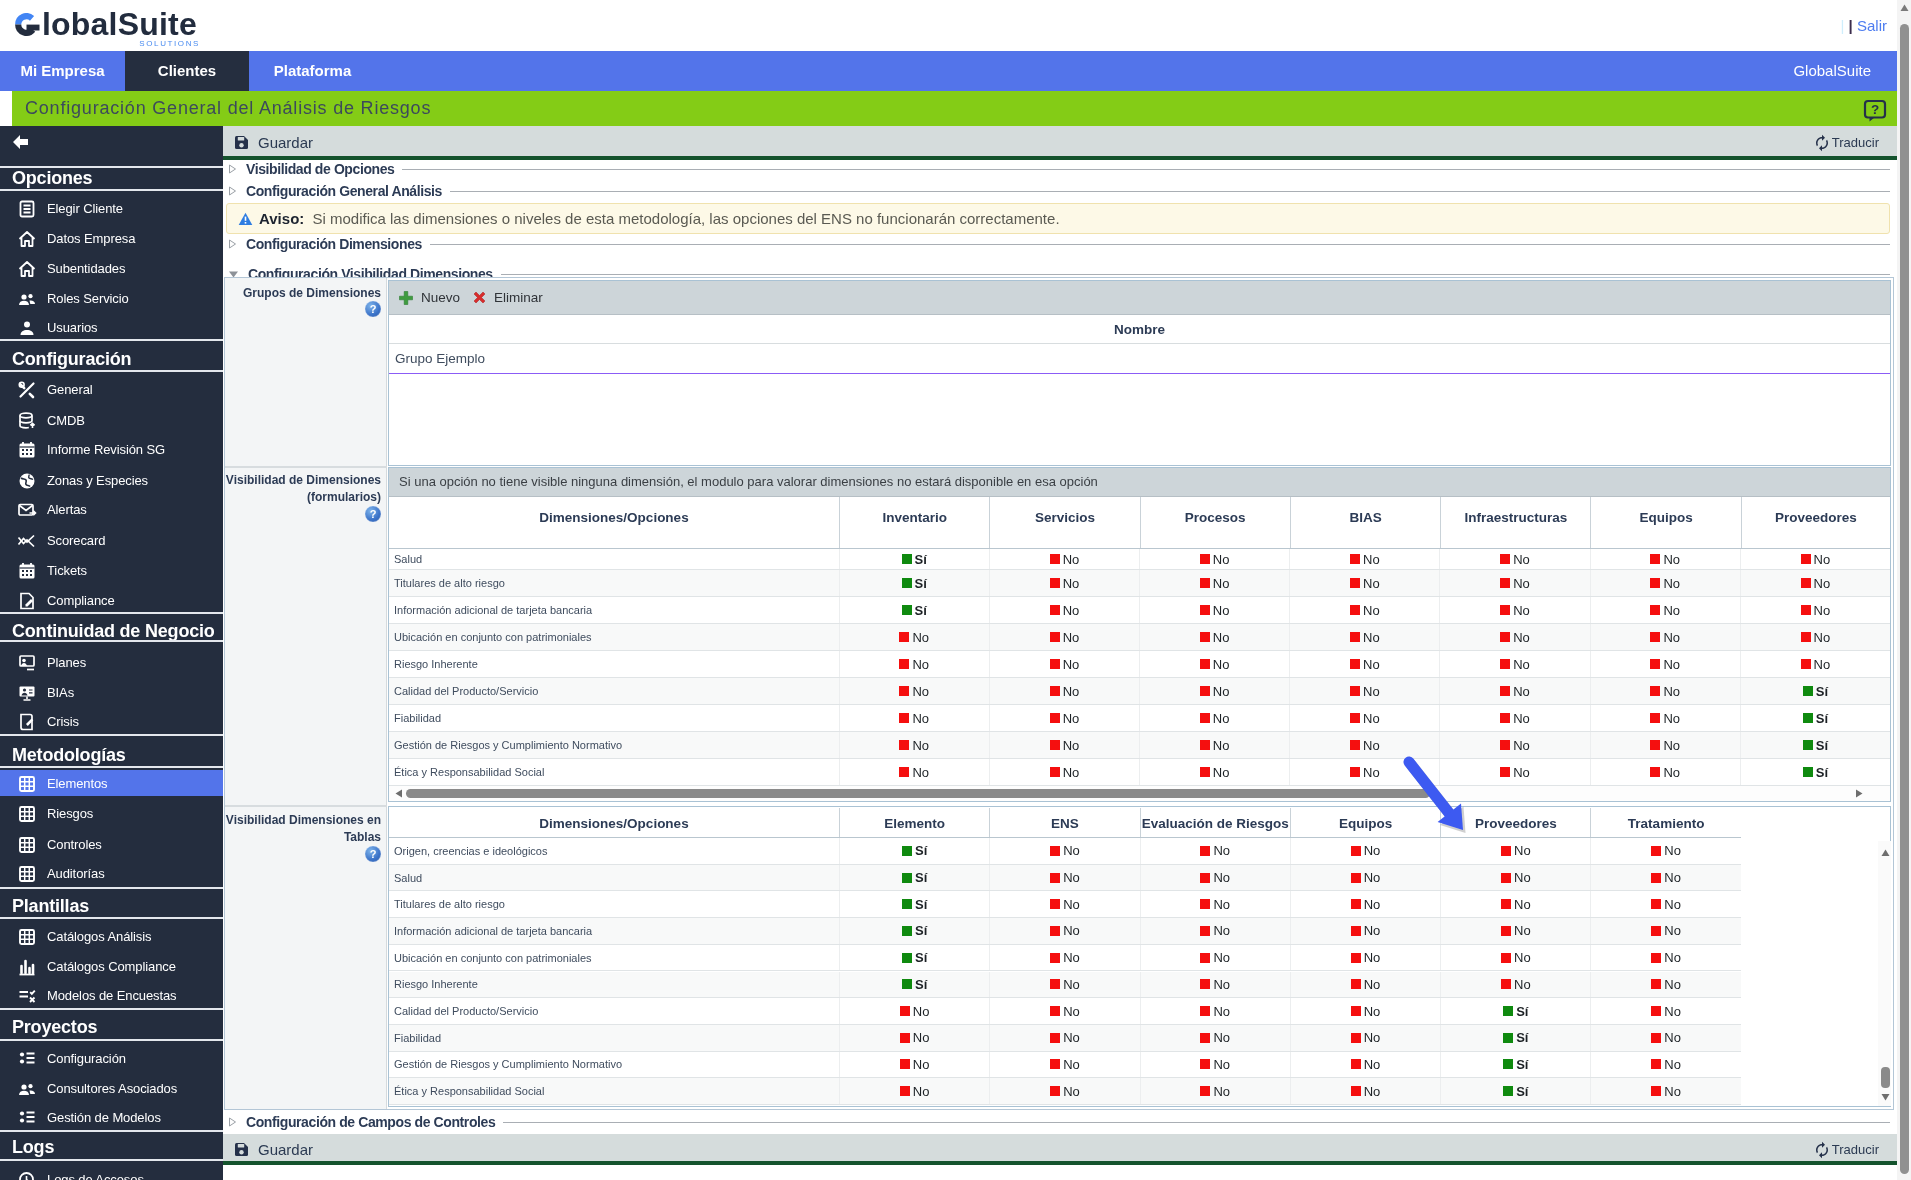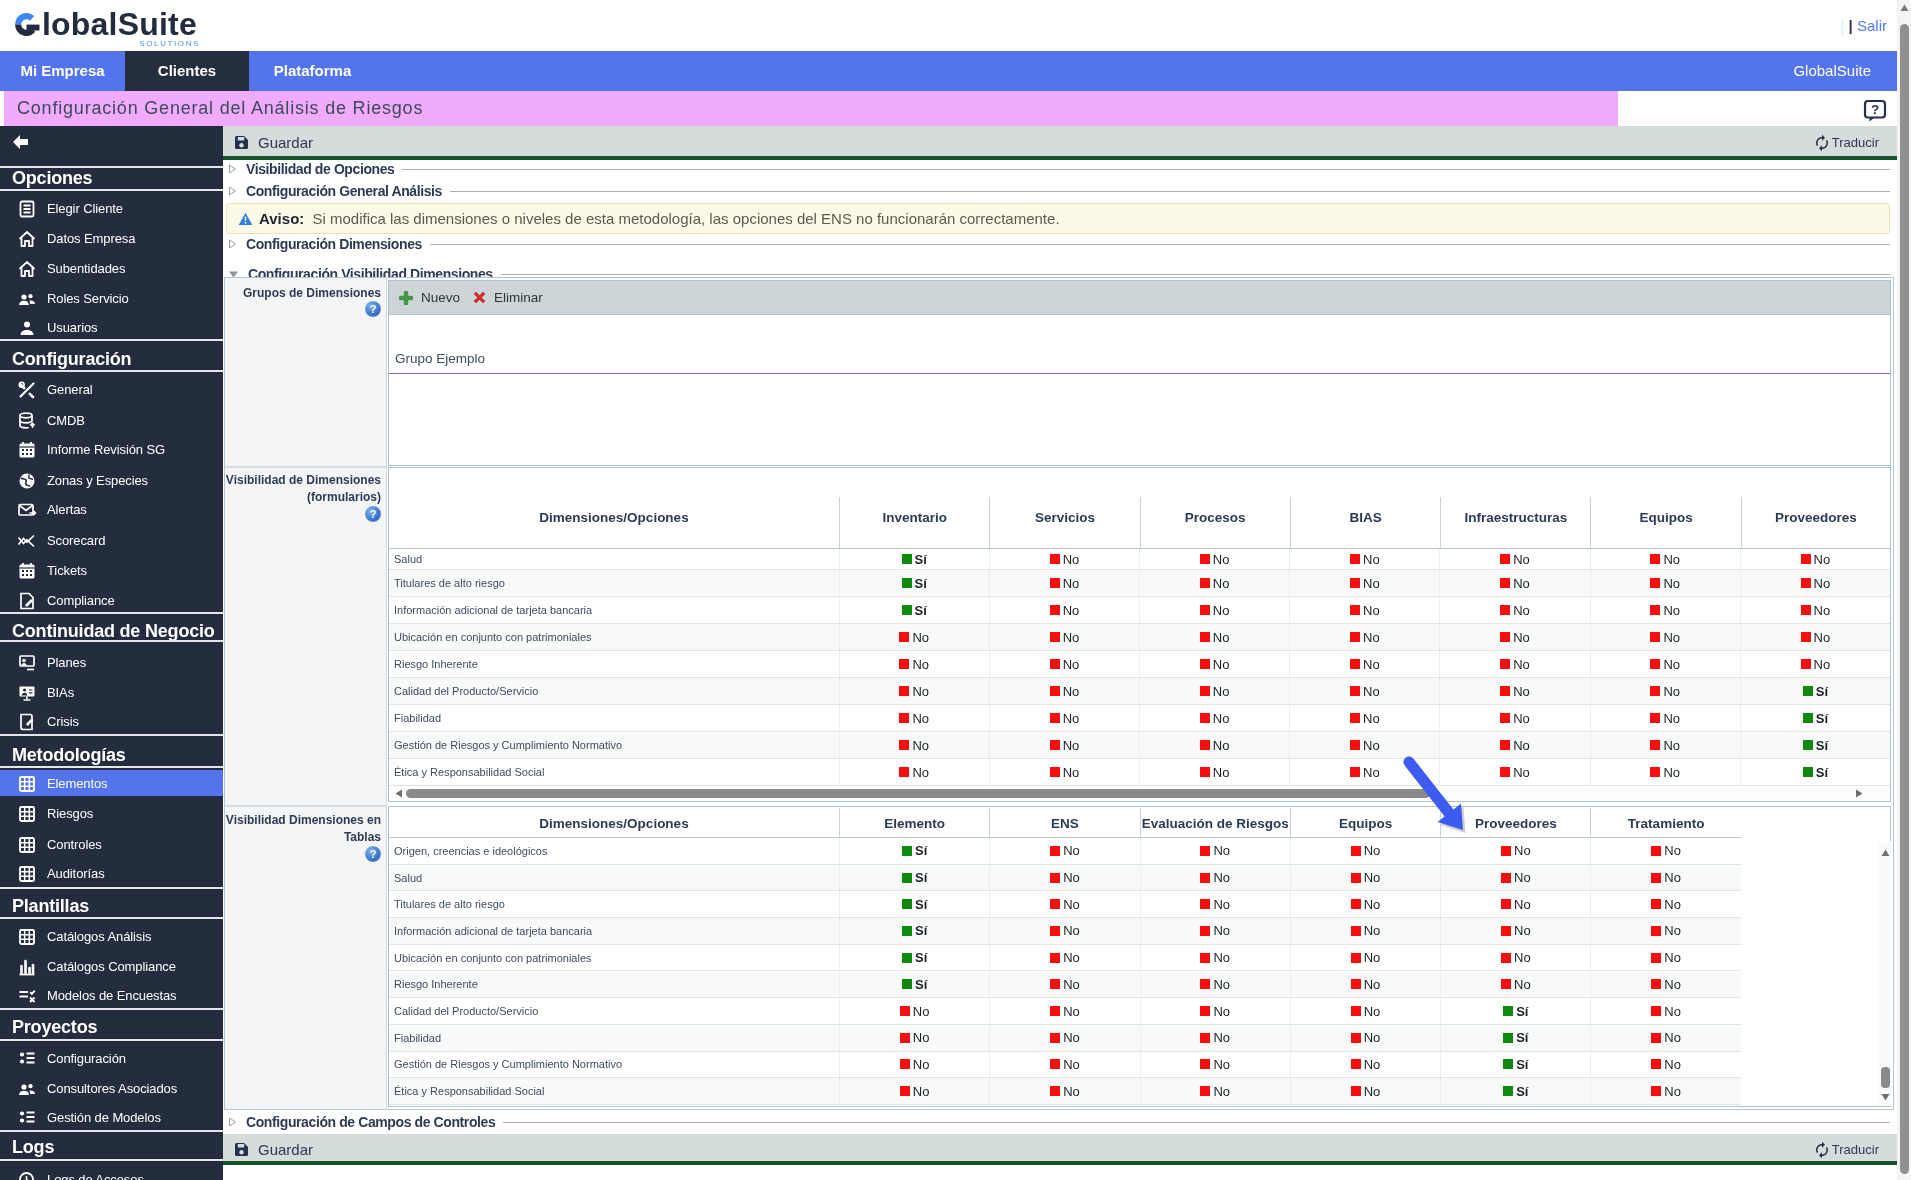--- a/index.html
+++ b/index.html
@@ -14,21 +14,21 @@
 #logosub{position:absolute;right:0px;top:39px;font-size:8px;color:#4a8cf0;letter-spacing:1.6px;font-weight:400}
 #salir{position:absolute;right:24px;top:17px;font-size:15px;color:#4d7cf0}
 #salir .lb{color:#cfeefc}
 #salir .db{color:#3c2d4d;font-weight:700}
 
 #nav{position:absolute;left:0;top:51px;width:1897px;height:40px;background:#5374ea}
 .tab{position:absolute;top:0;height:40px;line-height:40px;text-align:center;color:#fff;font-size:15px;font-weight:700}
 #tab2{background:#252e3f}
 #navbrand{position:absolute;right:26px;top:0;height:40px;line-height:40px;color:#fff;font-size:15px;font-weight:400}
 
-#crumb{position:absolute;left:4px;top:91px;width:1614px;height:35px;background:#f0abfc}
+#crumb{position:absolute;left:12px;top:91px;width:1897px;height:35px;background:#84cc16}
 #crumb span{position:absolute;left:13px;top:0;line-height:35px;font-size:18px;letter-spacing:0.8px;color:#3c4a5c}
 
 #sidebar{position:absolute;left:0;top:126px;width:223px;height:1054px;background:#242d3e;color:#fff}
 .sline{position:absolute;left:0;width:223px;height:2px;background:#e3e7ec}
 .shead{position:absolute;left:12px;font-size:18px;font-weight:700;white-space:nowrap;letter-spacing:-0.2px}
 .sitem{position:absolute;left:47px;font-size:13px;font-weight:500;white-space:nowrap;line-height:16px;letter-spacing:-0.1px}
 .sic{position:absolute;left:17px;width:20px;height:20px}
 #actitem{position:absolute;left:0;top:644px;width:223px;height:26px;background:#5374ea}
 
 .toolbar{position:absolute;left:223px;width:1674px;height:34px;background:#d5dcdc;border-bottom:4px solid #14532d}
@@ -368,24 +368,26 @@
 
     <div class="tbox" style="left:163px;top:2px;width:1503px;height:186px">
       <div class="gtool" style="height:34px;line-height:33px;padding-left:9px;display:flex;align-items:center">
         <span class="btn"><svg width="16" height="16" viewBox="0 0 16 16">
               <path d="M6.2 1.5h3.6v4.7h4.7v3.6H9.8v4.7H6.2V9.8H1.5V6.2h4.7z" fill="#3f9c3f" stroke="#2e7d32" stroke-width="0.6"></path>
             </svg>Nuevo</span>
         <span class="btn"><svg width="15" height="15" viewBox="0 0 15 15">
               <path d="M2 4 L4 2 L7.5 5.5 L11 2 L13 4 L9.5 7.5 L13 11 L11 13 L7.5 9.5 L4 13 L2 11 L5.5 7.5 Z" fill="#d82c2c" stroke="#a81f1f" stroke-width="0.5"></path>
             </svg>Eliminar</span>
       </div>
+      <div style="position:absolute;left:0;top:34px;width:100%;height:29px;background:#fff;border-bottom:1px solid #d8dddf;text-align:center;font-weight:700;font-size:13.5px;color:#2c3b55;line-height:29px">Nombre</div>
       <div style="position:absolute;left:0;top:63px;width:100%;height:30px;border-bottom:1px solid #8b5cf6;font-size:13.5px;color:#3f4c5e;line-height:30px;padding-left:6px">Grupo Ejemplo</div>
     </div>
 
     <div class="tbox" style="left:163px;top:189px;width:1503px;height:335px">
+      <div class="gtool" style="height:29px;font-size:13px;color:#3a3f44;line-height:28px;padding-left:10px">Si una opción no tiene visible ninguna dimensión, el modulo para valorar dimensiones no estará disponible en esa opción</div>
       <div class="hrow" style="top:29px;width:1501px;height:52px;border-bottom:1px solid #b9c6cf">
         <div class="hc" style="width:450px">Dimensiones/Opciones</div>
         <div class="hc" style="width:150.3px">Inventario</div>
         <div class="hc" style="width:150.3px">Servicios</div>
         <div class="hc" style="width:150.3px">Procesos</div>
         <div class="hc" style="width:150.3px">BIAS</div>
         <div class="hc" style="width:150.3px">Infraestructuras</div>
         <div class="hc" style="width:150.3px">Equipos</div>
         <div class="hc" style="width:149px">Proveedores</div>
       </div>

